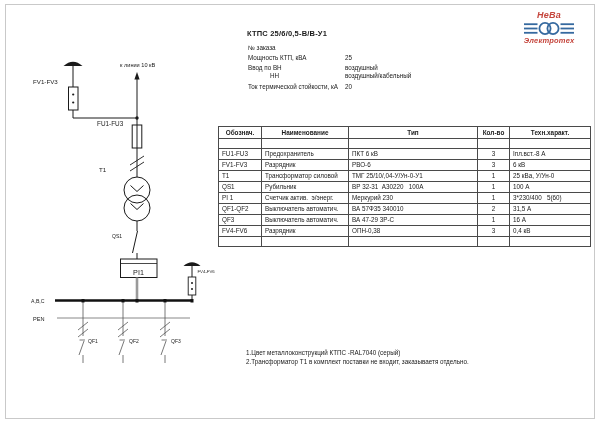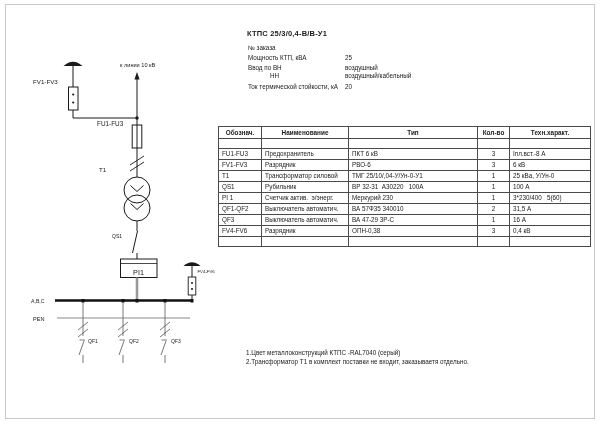--- a/index.html
+++ b/index.html
@@ -144,22 +144,38 @@
       <line x1="165" y1="302" x2="165" y2="336" stroke="#555" stroke-width="0.8"></line>
       <line x1="160" y1="330" x2="170" y2="322" stroke="#555" stroke-width="0.8"></line>
       <line x1="160" y1="337" x2="170" y2="329" stroke="#555" stroke-width="0.8"></line>
       <line x1="161.5" y1="340" x2="167" y2="340" stroke="#555" stroke-width="0.8"></line>
       <line x1="166" y1="341" x2="161" y2="355" stroke="#555" stroke-width="0.8"></line>
       <line x1="165" y1="355" x2="165" y2="363" stroke="#555" stroke-width="0.8"></line>
       <text x="171" y="343" font-size="5">QF3</text>
     </g>
   </svg>
 
-
-  <div id="title">КТПС 25/3/0,4-В/В-У1</div>
+  <div id="logo">
+    <div class="l1" style="color:#c5453c;">НеВа</div>
+    <svg width="50" height="15" viewBox="0 0 50 15">
+      <g stroke="#35699f" stroke-width="1.8" fill="none">
+        <line x1="0" y1="3.2" x2="13.5" y2="3.2"></line>
+        <line x1="0" y1="7.5" x2="13.5" y2="7.5"></line>
+        <line x1="0" y1="11.8" x2="13.5" y2="11.8"></line>
+        <circle cx="21" cy="7.5" r="5.6"></circle>
+        <circle cx="29" cy="7.5" r="5.6"></circle>
+        <line x1="36.5" y1="3.2" x2="50" y2="3.2"></line>
+        <line x1="36.5" y1="7.5" x2="50" y2="7.5"></line>
+        <line x1="36.5" y1="11.8" x2="50" y2="11.8"></line>
+      </g>
+    </svg>
+    <div class="l2" style="color:#c5453c;">Электротех</div>
+  </div>
+
+  <div id="title">КТПС 25/6/0,5-В/В-У1</div>
   <div id="specs">
     <div class="row h10">
       <span class="lab">№ заказа</span>
       <span class="val"></span>
     </div>
     <div class="row h10">
       <span class="lab">Мощность КТП, кВА</span>
       <span class="val">25</span>
     </div>
     <div class="row h8">

